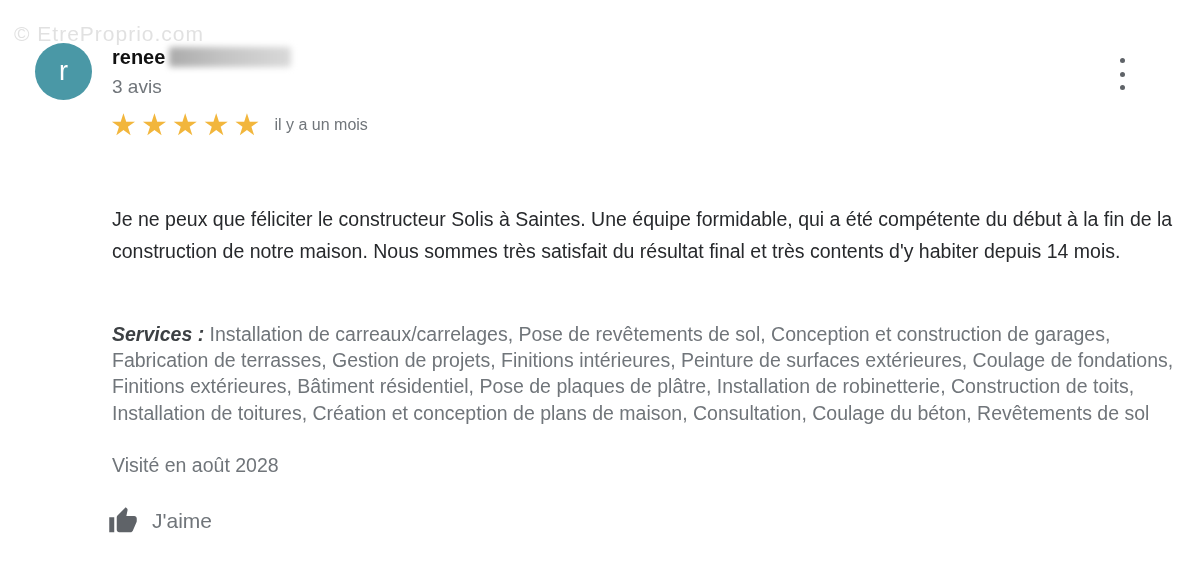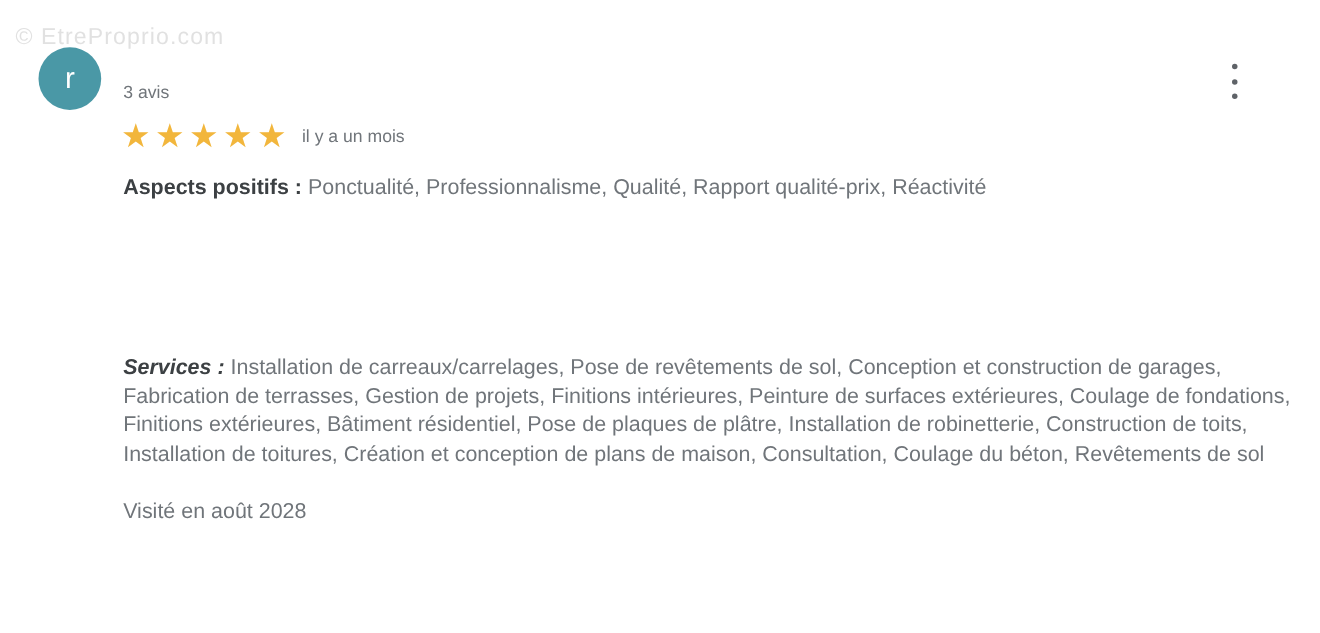--- a/index.html
+++ b/index.html
@@ -57,21 +57,21 @@
     height: 20px;
     margin-left: 4px;
     border-radius: 3px;
     background: linear-gradient(90deg, #ababab 0%, #c4c4c4 45%, #d9d9d9 100%);
     filter: blur(3px);
   }
   .reviews-count {
     position: absolute;
     left: 112px;
     top: 76px;
-    font-size: 16px;
+    font-size: 19px;
     color: #70757a;
   }
   .stars-row {
     position: absolute;
     left: 110px;
     top: 110px;
     display: flex;
     align-items: center;
   }
   .stars {
@@ -179,33 +179,43 @@
   <div class="kebab">
     <span class="dot"></span>
     <span class="dot"></span>
     <span class="dot"></span>
   </div>
 
   <div class="avatar">
     <span>r</span>
   </div>
 
+  <div class="name-row">
+    <span class="author-name">renee</span>
+    <span class="blurred-name"></span>
+  </div>
 
   <div class="reviews-count">3 avis</div>
 
   <div class="stars-row">
     <span class="stars">★★★★★</span>
     <span class="review-date">il y a un mois</span>
   </div>
 
-  <div class="aspects">
-    <span class="bold-label">Aspects positifs :</span><span> Ponctualité, Professionnalisme, Qualité, Rapport qualité-prix, Réactivité</span>
-  </div>
-
+
+  <div class="review-body">Je ne peux que féliciter le constructeur Solis à Saintes. Une équipe formidable, qui a été compétente du début à la fin de la construction de notre maison. Nous sommes très satisfait du résultat final et très contents d'y habiter depuis 14 mois.</div>
 
   <div class="services">
     <span class="bold-label">Services :</span><span> Installation de carreaux/carrelages, Pose de revêtements de sol, Conception et construction de garages, Fabrication de terrasses, Gestion de projets, Finitions intérieures, Peinture de surfaces extérieures, Coulage de fondations, Finitions extérieures, Bâtiment résidentiel, Pose de plaques de plâtre, Installation de robinetterie, Construction de toits, Installation de toitures, Création et conception de plans de maison, Consultation, Coulage du béton, Revêtements de sol</span>
   </div>
 
   <div class="visited">Visité en août 2028</div>
 
+  <div class="like-row">
+    <span class="thumb-icon">
+      <svg width="30" height="30" viewBox="0 0 24 24" fill="#5f6368" xmlns="http://www.w3.org/2000/svg">
+        <path d="M1 21h4V9H1v12zM23 10c0-1.1-.9-2-2-2h-6.31l.95-4.57.03-.32c0-.41-.17-.79-.44-1.06L14.17 1 7.59 7.59C7.22 7.95 7 8.45 7 9v10c0 1.1.9 2 2 2h9c.83 0 1.54-.5 1.84-1.22l3.02-7.05c.09-.23.14-.47.14-.73v-2z"></path>
+      </svg>
+    </span>
+    <span class="like-label">J'aime</span>
+  </div>
 
 </div>
 
 </body></html>

